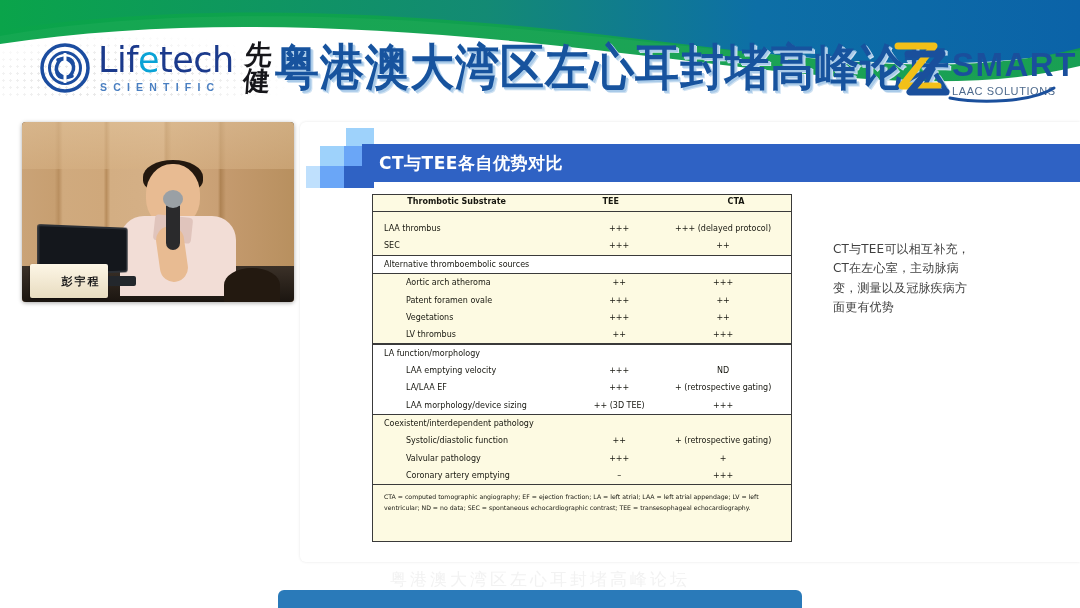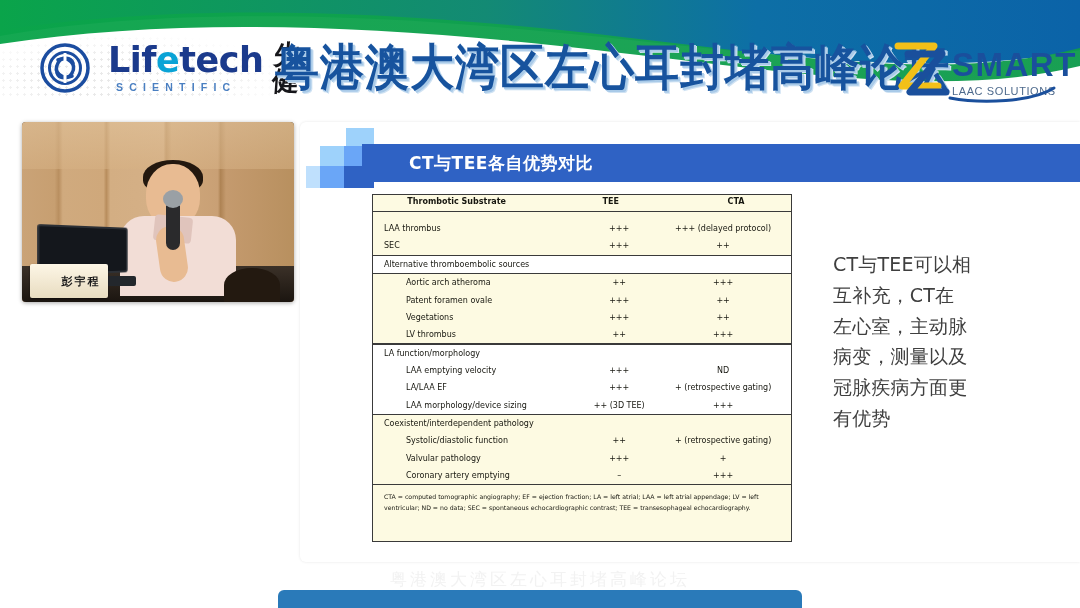--- a/index.html
+++ b/index.html
@@ -22,28 +22,27 @@
     background-size: 7px 7px; opacity:.55;
     -webkit-mask-image: radial-gradient(ellipse 230px 60px at 120px 50px, #000 35%, transparent 75%);
             mask-image: radial-gradient(ellipse 230px 60px at 120px 50px, #000 35%, transparent 75%);
   }
 
   
   .logo-left{ position:absolute; left:40px; top:42px; display:flex; align-items:center; }
   .lt-mark{ width:50px; height:50px; margin-right:8px; }
   .lt-word{ display:flex; flex-direction:column; line-height:1; }
   .lt-name{
-    font-size:35px; font-weight:700; letter-spacing:-0.5px; color:#1b3a8c;
-    font-family:"DejaVu Sans","Liberation Sans",sans-serif;
-    margin-left:10px;
+    font-size:35px; font-weight:400; letter-spacing:-0.5px; color:#1b3a8c;
+    font-family:"DejaVu Sans","Liberation Sans",sans-serif;
   }
   .lt-name .e{ color:#0aa3d6; }
   .lt-sub{
     font-size:10.5px; letter-spacing:6.2px; color:#4a7fc1; font-weight:700;
-    margin-top:4px; margin-left:18px;
+    margin-top:4px; margin-left:2px;
   }
   .lt-cn{
     font-family:"DejaVu Sans","Liberation Sans",sans-serif;
     font-size:27px; font-weight:700; color:#16161a; margin-left:10px;
     line-height:.95; display:flex; flex-direction:column; align-items:center;
     transform: skewX(-4deg);
   }
 
   
   .conf-title{
@@ -116,21 +115,21 @@
   
   .mosaic{ position:absolute; left:6px; top:6px; width:98px; height:58px; }
   .mq{ position:absolute; }
 
   .title-bar{
     position:absolute; left:62px; top:22px; width:718px; height:38px;
     background:#2f62c4; display:flex; align-items:center;
   }
   .title-bar .t{
     color:#ffffff; font-size:17px; font-weight:700; letter-spacing:.5px;
-    margin-left:47px; font-family:"DejaVu Sans","Liberation Sans",sans-serif;
+    margin-left:17px; font-family:"DejaVu Sans","Liberation Sans",sans-serif;
   }
 
   
   .tablebox{
     position:absolute; left:72px; top:72px; width:420px; height:348px;
     background:#fdfae2; border:1.5px solid #3a3a3a;
     font-family:"DejaVu Sans","Liberation Sans",sans-serif;
     color:#16160f; overflow:hidden;
   }
   .tb-cap{ padding:9px 11px 7px 11px; font-size:8.2px; font-weight:700; line-height:1.45; }
@@ -152,21 +151,21 @@
   .sep{ height:1.2px; background:#3a3a3a; margin:0; }
   .tb-foot{
     background:#fdfae2; padding:7px 11px 8px 11px; font-size:6.2px; line-height:1.7;
     border-top:1.4px solid #3a3a3a;
   }
 
   
   .note{
     position:absolute; left:833px; top:240px; width:140px;
     font-family:"DejaVu Sans","Liberation Sans",sans-serif;
-    font-size:19px; line-height:1.62; color:#3f3f3f; letter-spacing:.2px;margin-top:9px;
+    font-size:12px; line-height:1.62; color:#3f3f3f; letter-spacing:.2px;
   }
 
   
   .watermark{
     position:absolute; left:0; top:568px; width:1080px; text-align:center;
     font-size:17px; color:#f2f2f2; letter-spacing:3px;
     font-family:"DejaVu Sans","Liberation Sans",sans-serif;
   }
   .botbar{
     position:absolute; left:278px; top:590px; width:524px; height:20px;

